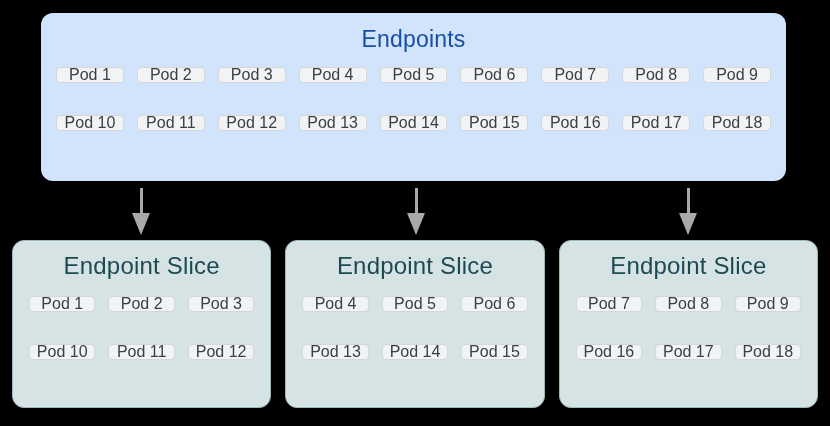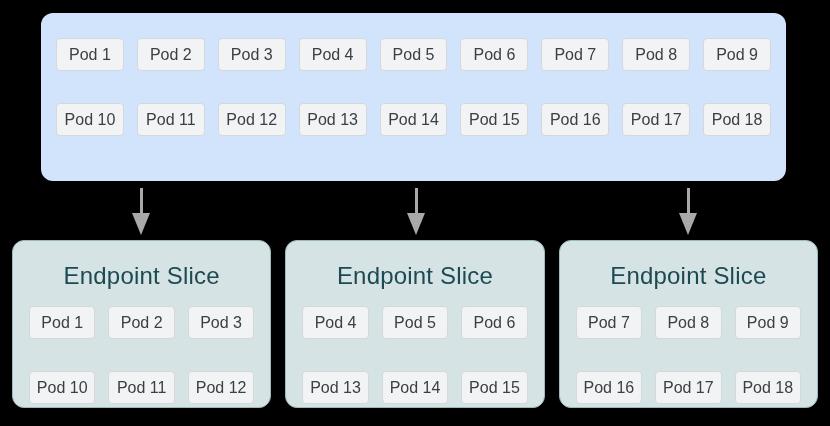--- a/index.html
+++ b/index.html
@@ -14,53 +14,54 @@
     padding-top:12px;
   }
   .ep-title{
     text-align:center;font-size:23px;line-height:29px;color:#174ea6;
     letter-spacing:.2px;
   }
   .ep-grid{margin:13px 15px 0;}
   .pod-row{display:flex;gap:13px;}
   .pod-row + .pod-row{margin-top:32px;}
   .pod{
-    flex:1 1 0;height:33px;background:#f1f3f4;border:1px solid #d5d8da;
+    flex:1 1 0;height:16px;background:#f1f3f4;border:1px solid #d5d8da;
     border-radius:4px;box-sizing:border-box;display:flex;align-items:center;
     justify-content:center;font-size:16px;color:#3c4043;white-space:nowrap;
   }
   
   .arrow{position:absolute;top:188px;width:18px;display:flex;flex-direction:column;align-items:center;}
   .arrow-stem{width:3px;height:25px;background:#a9a9a9;}
   .arrow-head{
     width:0;height:0;border-left:9px solid transparent;
     border-right:9px solid transparent;border-top:22px solid #a9a9a9;
   }
   .arrow-1{left:132px;} .arrow-2{left:407px;} .arrow-3{left:679px;}
   
   .slices{
     position:absolute;left:12px;top:240px;width:806px;height:168px;
     display:flex;gap:14px;
   }
   .slice{
     flex:1 1 0;background:#d6e3e4;border:1.5px solid #9db9be;
-    border-radius:12px;box-sizing:border-box;padding-top:20px;
+    border-radius:12px;box-sizing:border-box;padding-top:10px;
   }
   .slice-title{
     text-align:center;font-size:24px;line-height:30px;color:#1d4a52;
     letter-spacing:.2px;
   }
   .slice-grid{margin-top:15px;padding:0 16px;}
 </style>
 </head>
 <body>
 
 <div class="canvas">
 
   <div class="endpoints-box">
+    <div class="ep-title">Endpoints</div>
     <div class="ep-grid">
       <div class="pod-row">
         <div class="pod">Pod 1</div>
         <div class="pod">Pod 2</div>
         <div class="pod">Pod 3</div>
         <div class="pod">Pod 4</div>
         <div class="pod">Pod 5</div>
         <div class="pod">Pod 6</div>
         <div class="pod">Pod 7</div>
         <div class="pod">Pod 8</div>

